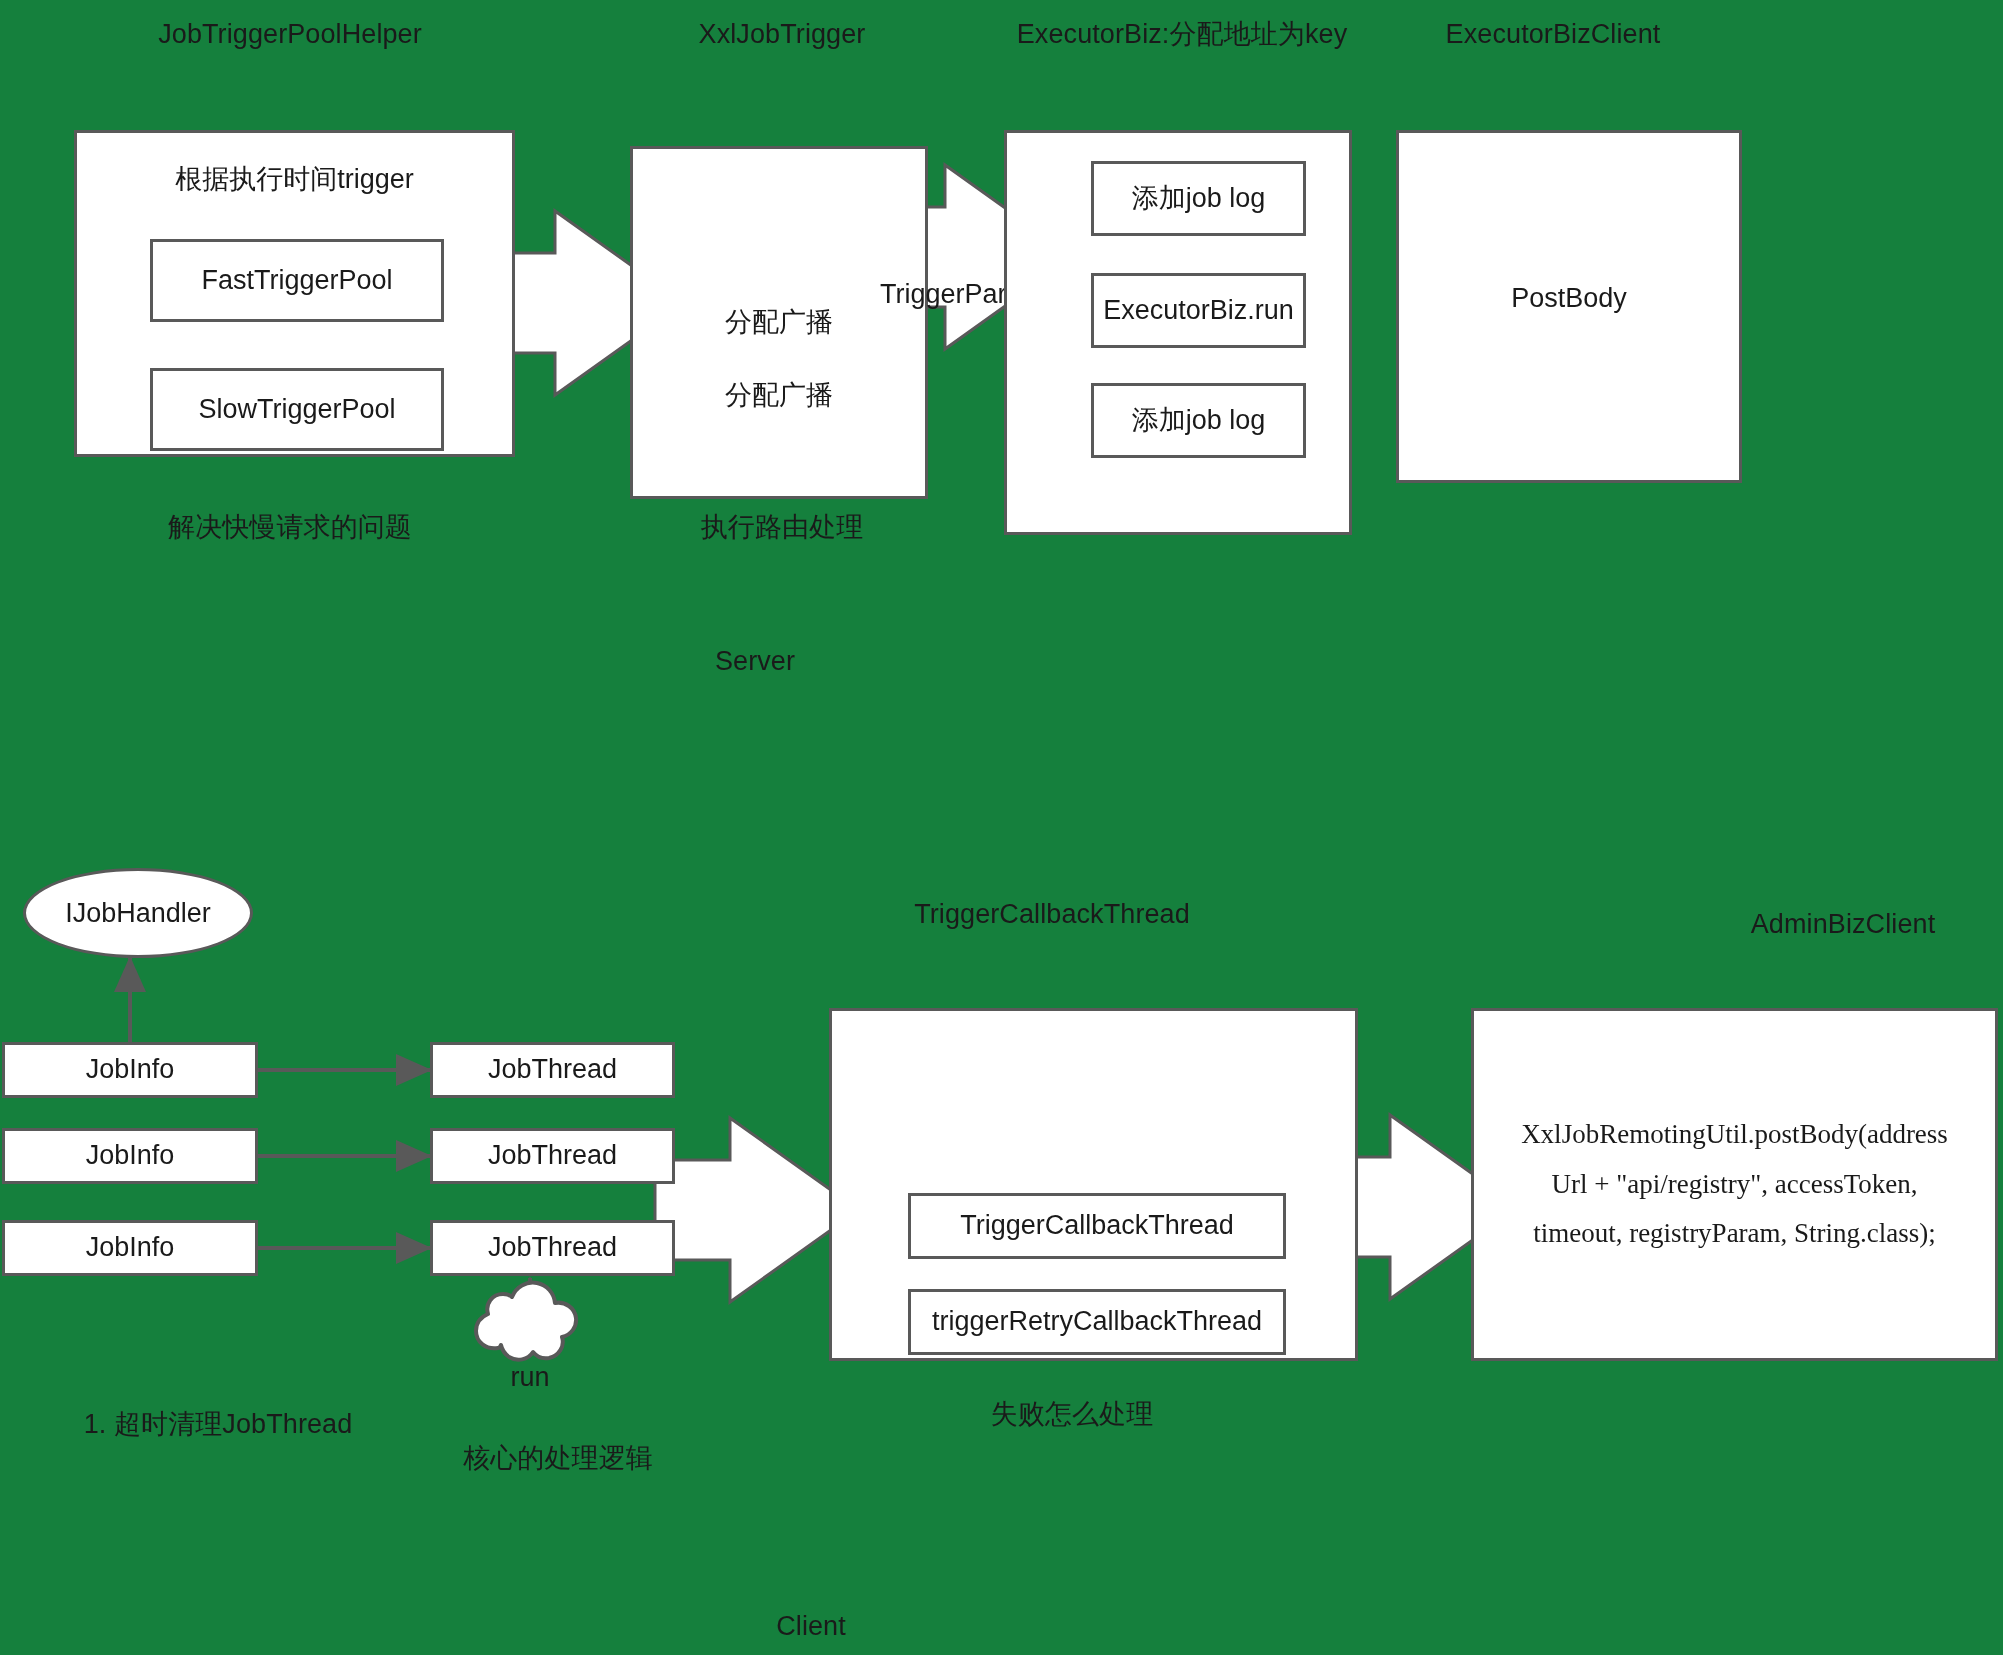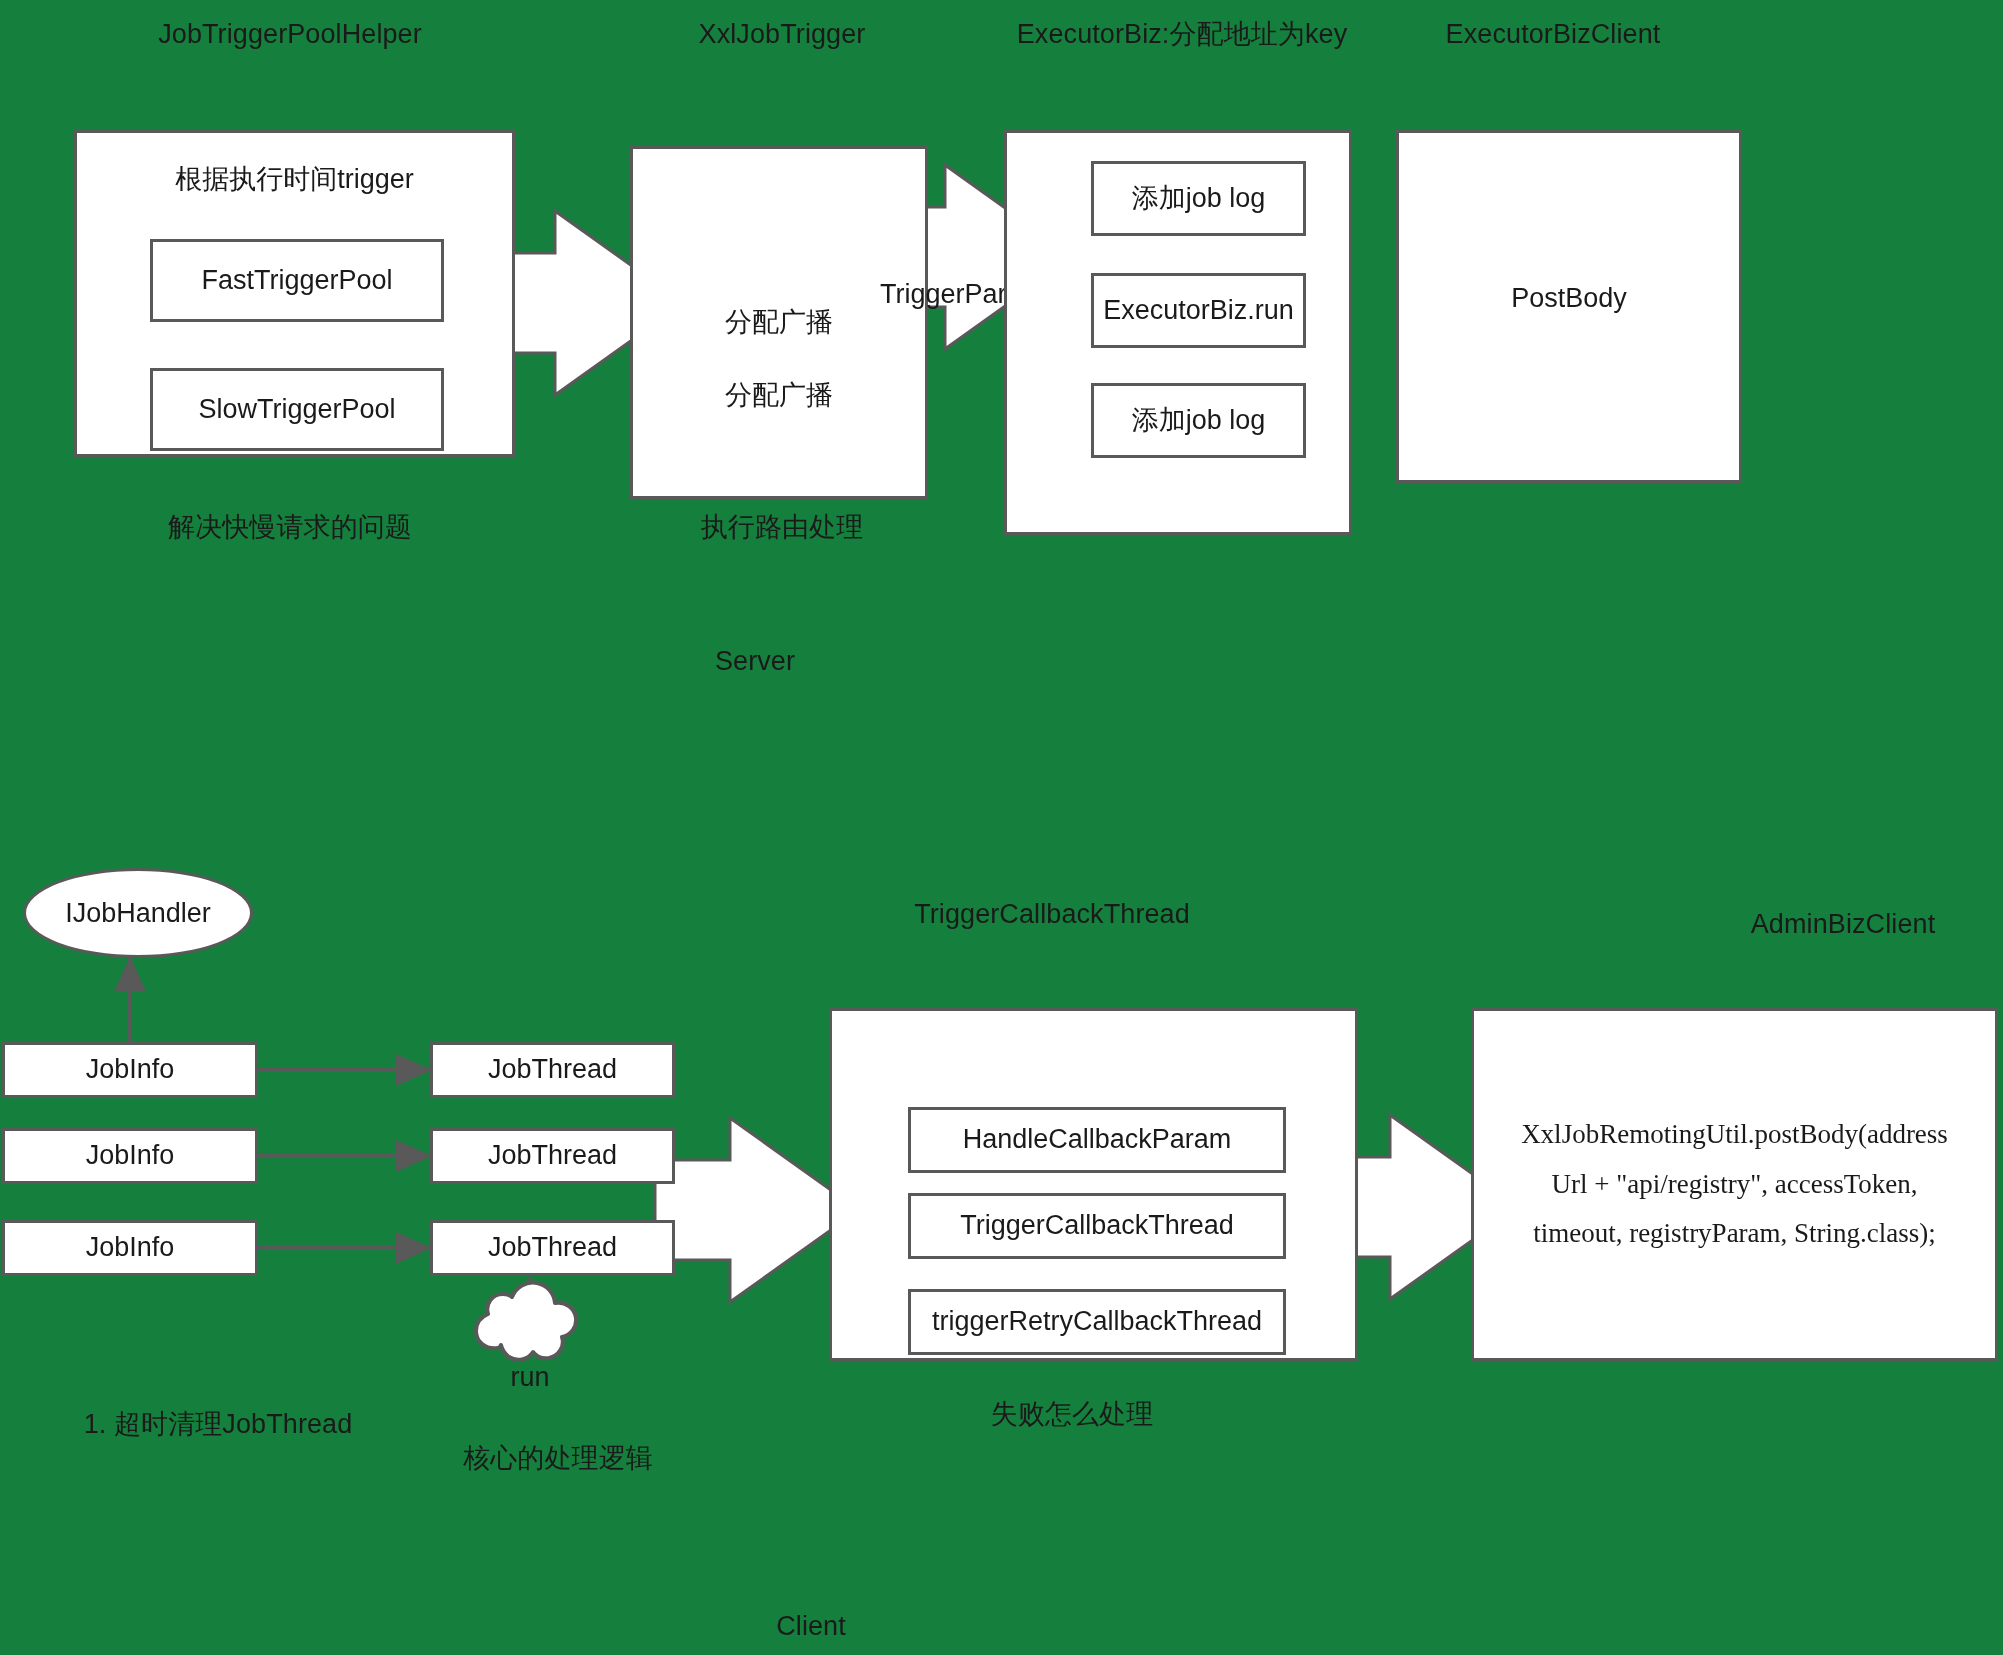--- a/index.html
+++ b/index.html
@@ -176,21 +176,20 @@
   <div class="box" style="left:430px; top:1042px; width:245px; height:56px;">JobThread</div>
   <div class="box" style="left:430px; top:1128px; width:245px; height:56px;">JobThread</div>
   <div class="box" style="left:430px; top:1220px; width:245px; height:56px;">JobThread</div>
 
   <div class="arrowlabel" style="left:530px; top:1377px;">run</div>
 
   <div class="lbl ctr" style="left:218px; top:1408px;">1. 超时清理JobThread</div>
   <div class="lbl ctr" style="left:558px; top:1442px;">核心的处理逻辑</div>
 
   <div class="outerbox" style="left:829px; top:1008px; width:529px; height:353px;">
-    <div class="box" style="left:76px; top:96px; width:378px; height:66px;">HandleCallbackParam</div>
     <div class="box" style="left:76px; top:182px; width:378px; height:66px;">TriggerCallbackThread</div>
     <div class="box" style="left:76px; top:278px; width:378px; height:66px;">triggerRetryCallbackThread</div>
   </div>
 
   <div class="lbl ctr" style="left:1072px; top:1398px;">失败怎么处理</div>
 
   <div class="outerbox multiline" style="left:1471px; top:1008px; width:527px; height:353px; display:flex; align-items:center; justify-content:center; flex-direction:column; font-size:27px; line-height:1.85; color:#1a1a1a; text-align:right;font-family:Liberation Serif, serif;">
     <span>XxlJobRemotingUtil.postBody(address</span>
     <span>Url + "api/registry", accessToken,</span>
     <span>timeout, registryParam, String.class);</span>

